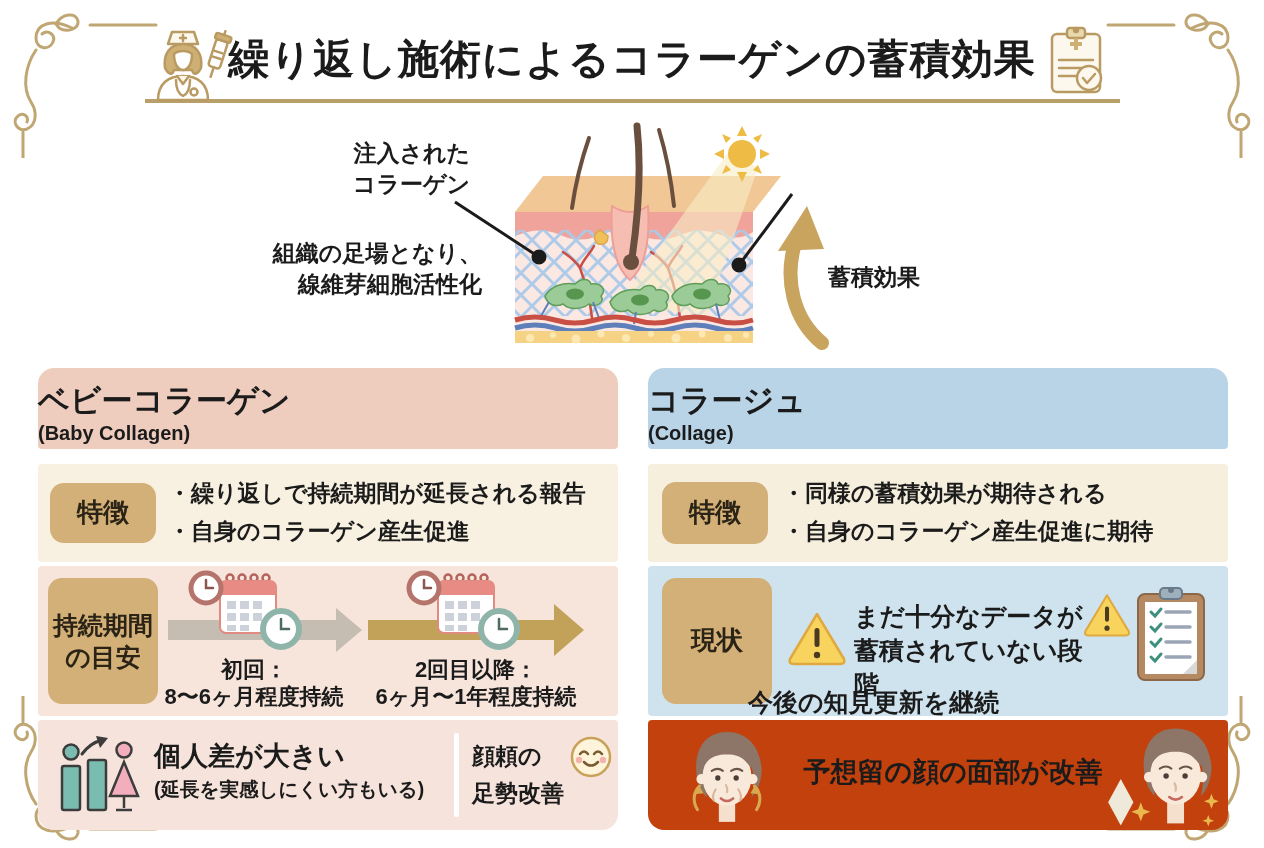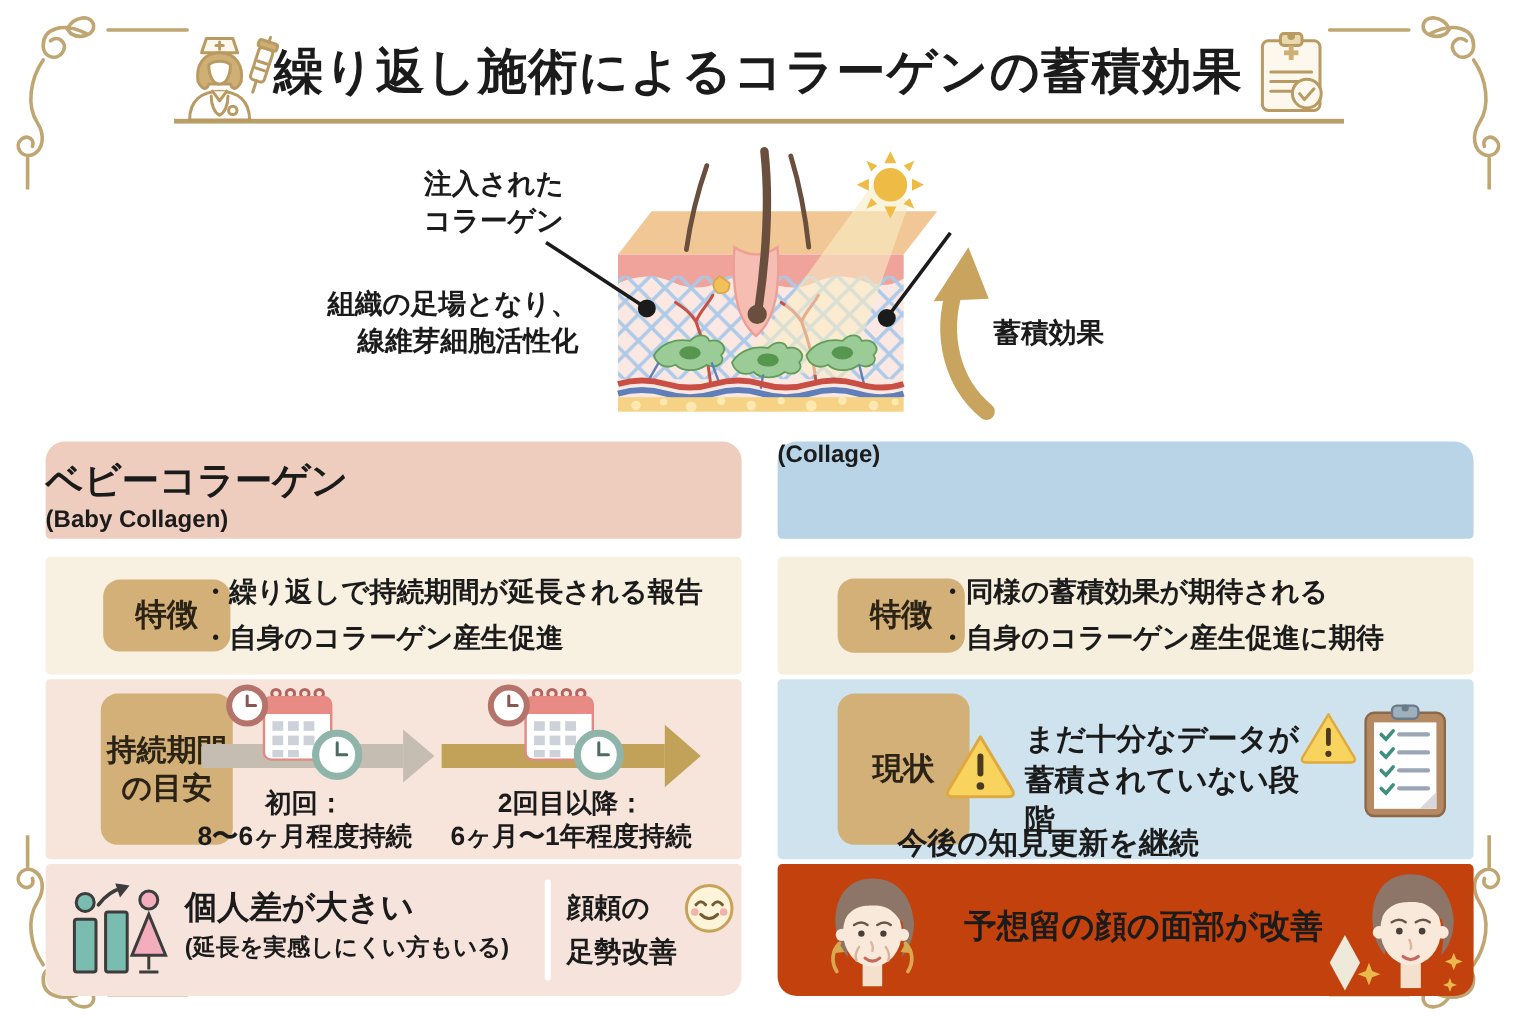--- a/index.html
+++ b/index.html
@@ -31,21 +31,21 @@
   .panel { width:580px; z-index:1; }
   .row { position:absolute; left:0; width:580px; }
   .hdr-row   { top:0;   height:81px;  border-radius:16px 16px 4px 4px; }
   .feat-row  { top:96px; height:98px;  border-radius:4px; }
   .mid-row   { top:198px; height:150px; border-radius:4px; }
   .note-row  { top:352px; height:110px; border-radius:4px 4px 16px 16px; }
   .panel-title { padding-top:12px; font-size:31px; font-weight:900; }
   .panel-sub   { font-size:20px; font-weight:800; }
   .tagbox { position:absolute; background:#d3b077; border-radius:14px; color:#2b2416;
     font-weight:800; display:flex; align-items:center; justify-content:center;
-    text-align:center; line-height:1.3;margin-left:36px; }
+    text-align:center; line-height:1.3; }
   .bullets { position:absolute; font-size:23px; font-weight:800; line-height:1.65; }
 
   
   .arrow-body { position:absolute; height:20px; }
   .arrow-head { position:absolute; width:0; height:0; }
 
   .cap { position:absolute; text-align:center; font-weight:800; line-height:1.25; }
 
   .divider { position:absolute; width:5px; background:#ffffff; border-radius:2px; }
 </style>
@@ -336,20 +336,21 @@
         <path d="M14,26 q7,7 14,0" stroke="#7a5a30" stroke-width="2.5" fill="none" stroke-linecap="round"></path>
         <circle cx="9" cy="24" r="3.2" fill="#f3b3aa"></circle>
           <circle cx="33" cy="24" r="3.2" fill="#f3b3aa"></circle>
       </svg>
     </div>
   </div>
 
   <div class="abs panel" style="left:648px;top:368px;height:462px">
 
     <div class="row hdr-row" style="background:#b9d4e7">
+      <div class="panel-title">コラージュ</div>
       <div class="panel-sub">(Collage)</div>
     </div>
 
     <div class="row feat-row" style="background:#f6efde">
       <div class="tagbox" style="left:14px;top:18px;width:106px;height:62px;font-size:26px">特徴</div>
       <div class="bullets" style="left:134px;top:11px;width:440px">
         <div>・同様の蓄積効果が期待される</div>
         <div>・自身のコラーゲン産生促進に期待</div>
       </div>
     </div>

